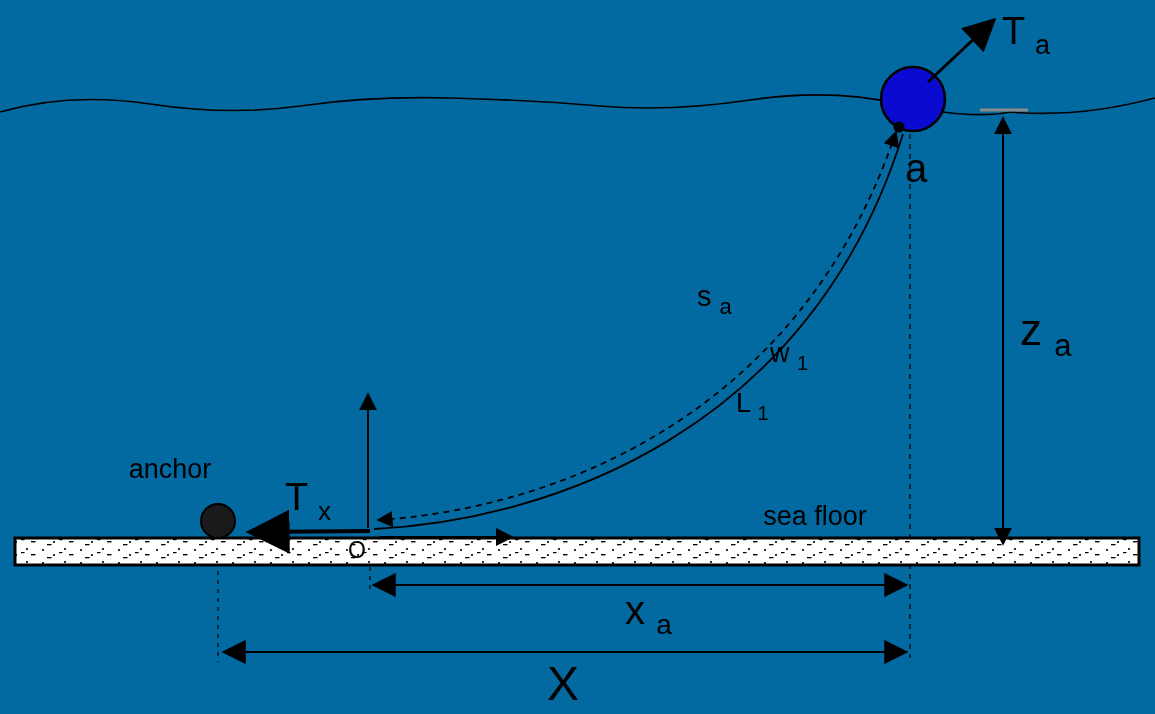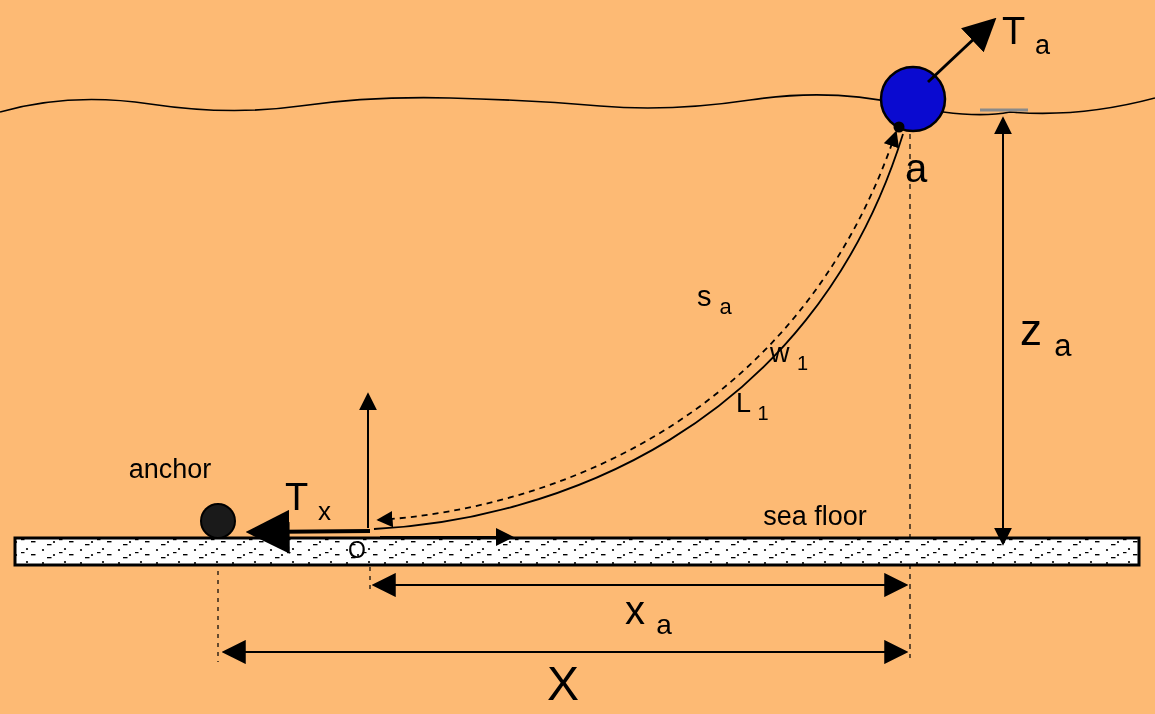--- a/index.html
+++ b/index.html
@@ -8,21 +8,21 @@
     background: #ffffff;
     width: 1155px;
     height: 714px;
     overflow: hidden;
     font-family: "Liberation Sans", sans-serif;
   }
   .diagram-wrap {
     position: relative;
     width: 1155px;
     height: 714px;
-    background: #fdba74;
+    background: #0369a1;
   }
   svg text {
     fill: #000000;
     font-family: "Liberation Sans", sans-serif;
   }
 </style>
 </head>
 <body>
 
 <div class="diagram-wrap">

